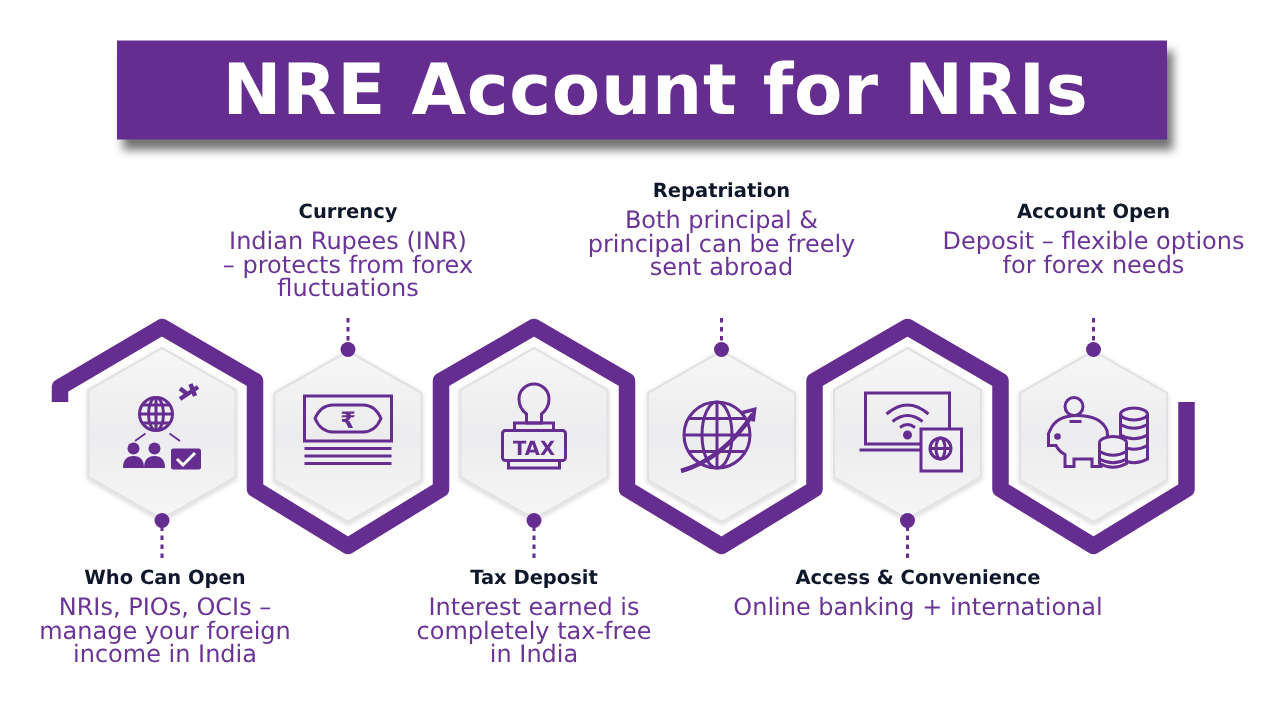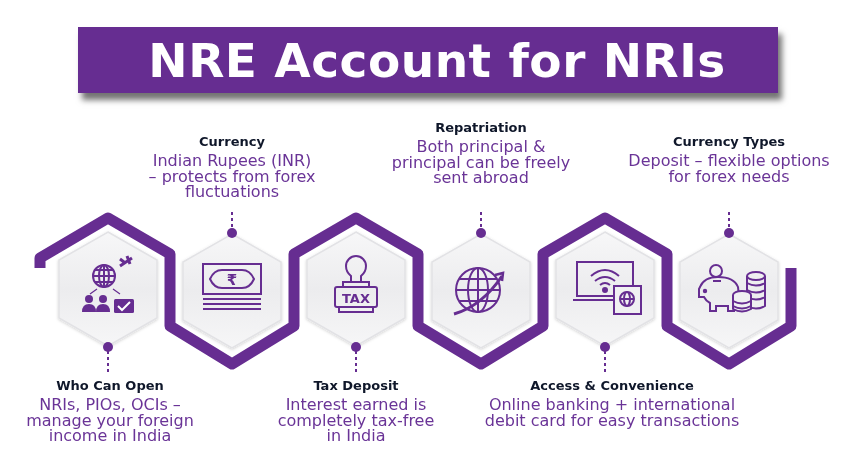--- a/index.html
+++ b/index.html
@@ -192,21 +192,21 @@
 <div class="label" style="left:481px; top:120px;">
   <div class="label-title">Repatriation</div>
   <div class="label-desc">
     <div>Both principal &amp;</div>
     <div>principal can be freely</div>
     <div>sent abroad</div>
   </div>
 </div>
 
 <div class="label" style="left:729px; top:134px;">
-  <div class="label-title">Currency Types</div>
+  <div class="label-title">Account Open</div>
   <div class="label-desc">
     <div>Deposit – flexible options</div>
     <div>for forex needs</div>
   </div>
 </div>
 
 <div class="label" style="left:110px; top:378px;">
   <div class="label-title">Who Can Open</div>
   <div class="label-desc">
     <div>NRIs, PIOs, OCIs –</div>
@@ -221,15 +221,14 @@
     <div>Interest earned is</div>
     <div>completely tax-free</div>
     <div>in India</div>
   </div>
 </div>
 
 <div class="label" style="left:612px; top:378px; width:260px;">
   <div class="label-title">Access &amp; Convenience</div>
   <div class="label-desc">
     <div>Online banking + international</div>
-    <div>debit card for easy transactions</div>
   </div>
 </div>
 
 </body></html>

